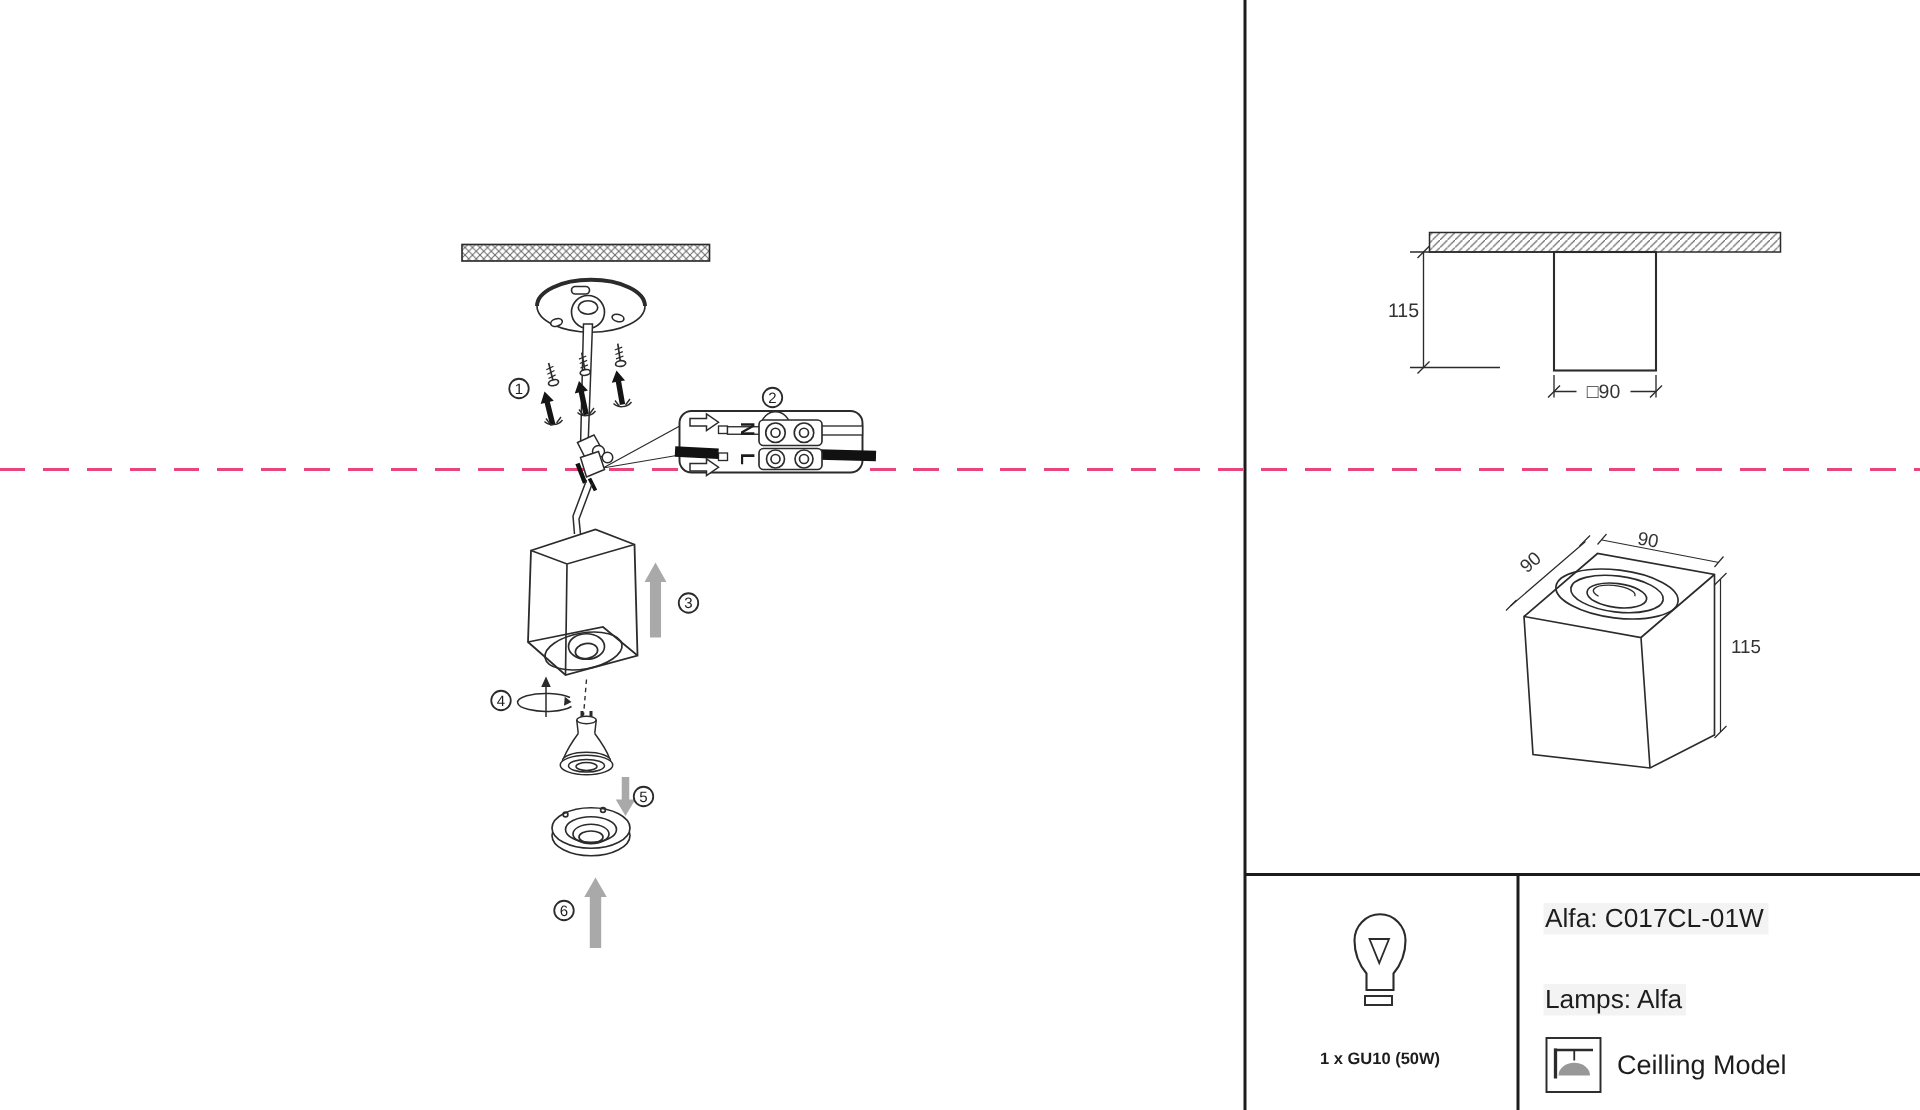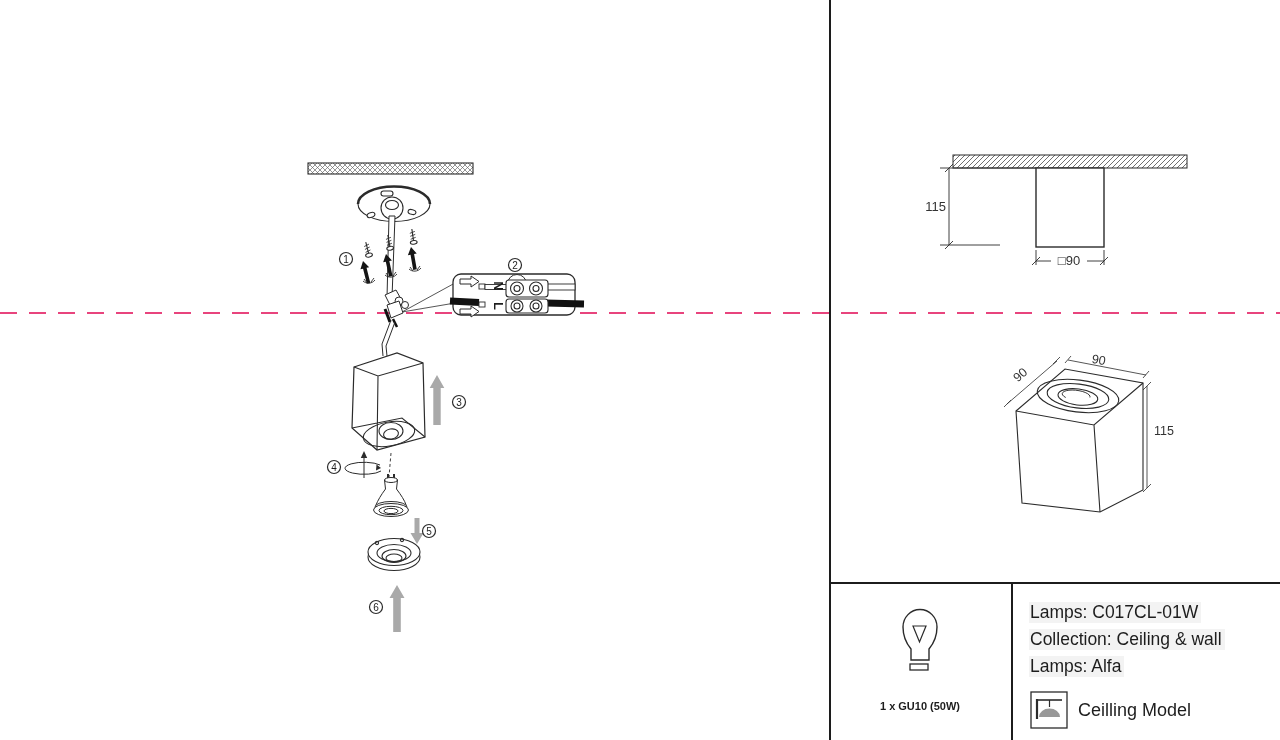--- a/index.html
+++ b/index.html
@@ -225,23 +225,20 @@
       <rect x="1031" y="692" width="36" height="36" stroke-width="1.3"></rect>
       <path d="M1036,700 L1062,700" stroke-width="1.6"></path>
       <path d="M1037,699 L1037,719" stroke-width="2.2"></path>
       <path d="M1049.5,700 L1049.5,707" stroke-width="1.2"></path>
       <path d="M 1039,717 A 10.5 8.5 0 0 1 1060,717 Z" fill="#989898" stroke="none"></path>
     </g>
   </svg>
 
   <div class="info-text spec">1 x GU10 (50W)</div>
   <div class="info-text mline" style="top:601px;">
-    <span>Lamps: C017CL-01W</span>
-  </div>
-  <div class="info-text mline" style="top:628px;">
-    <span>Collection: Ceiling &amp; wall</span>
+    <span>Alfa: C017CL-01W</span>
   </div>
   <div class="info-text mline" style="top:655px;">
     <span>Lamps: Alfa</span>
   </div>
   <div class="info-text cat">Ceilling Model</div>
 
 </div>
 
 </body></html>

